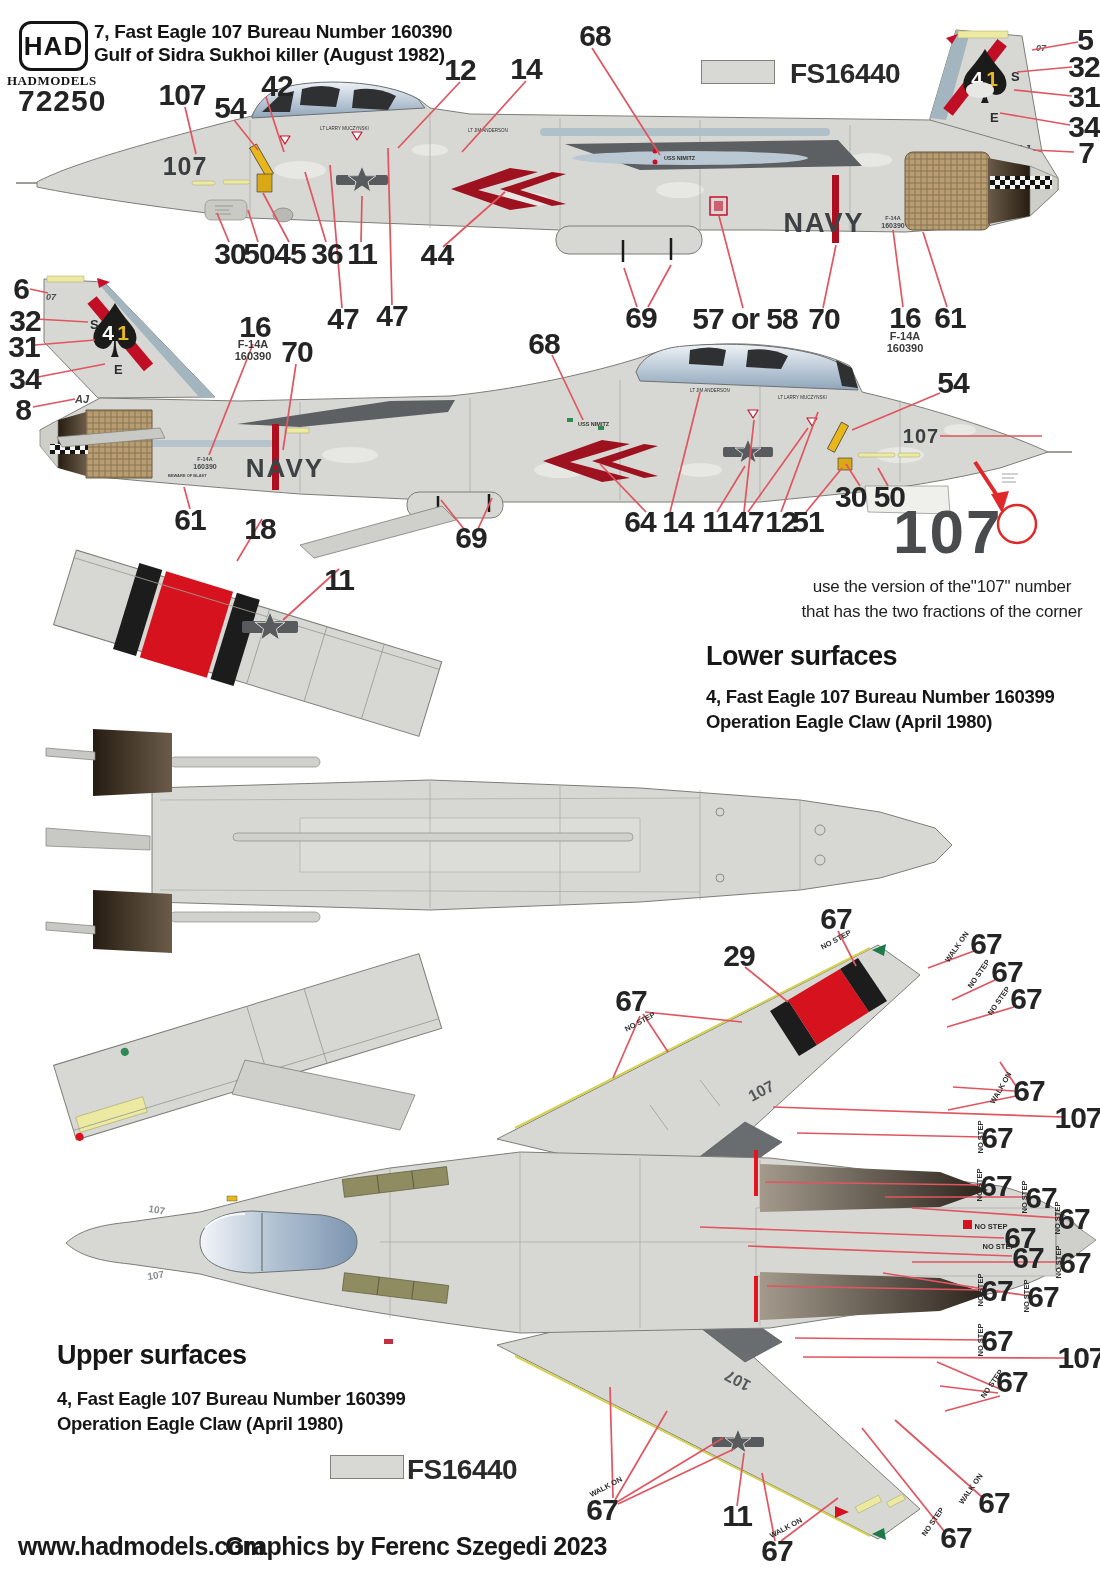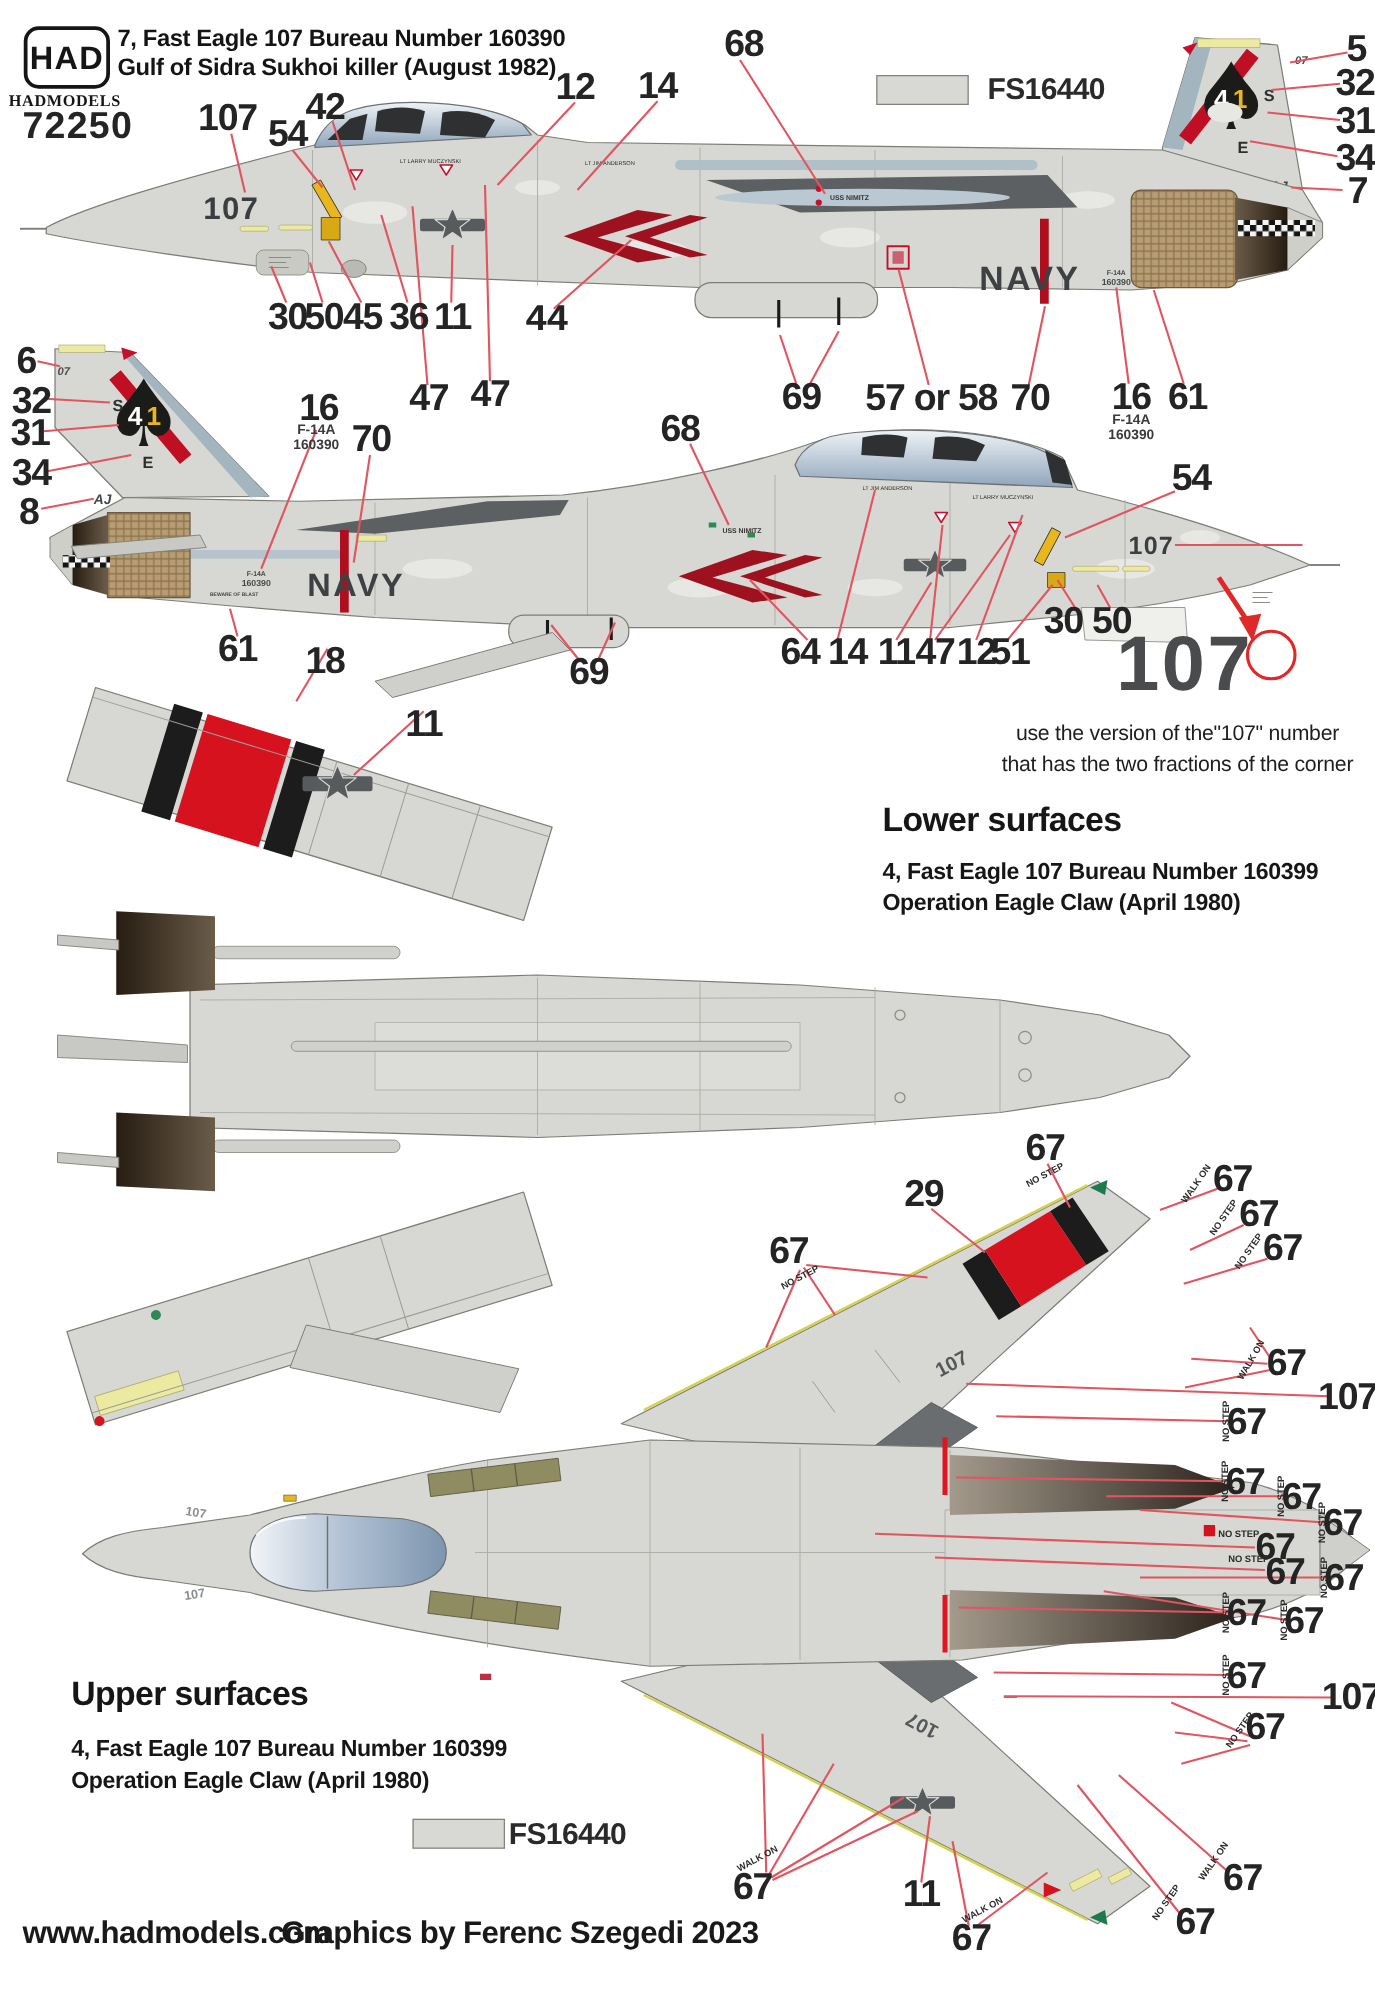--- a/index.html
+++ b/index.html
@@ -11,21 +11,21 @@
   .logo-box{left:19px;top:21px;width:63px;height:44px;border:3.5px solid #151515;border-radius:12px;
             display:flex;align-items:center;justify-content:center;font-weight:800;font-size:26px;
             letter-spacing:1px;color:#151515;}
   .brand{left:7px;top:73px;font-family:"Liberation Serif",serif;font-weight:800;font-size:13px;
          letter-spacing:.5px;color:#151515;}
   .code{left:18px;top:84px;font-weight:700;font-size:30px;letter-spacing:1px;color:#242424;}
   .title1{left:94px;top:21px;font-weight:800;font-size:19px;letter-spacing:-.3px;color:#141414;}
   .title2{left:94px;top:44px;font-weight:800;font-size:19px;letter-spacing:-.3px;color:#141414;}
   
   .swatch{width:72px;height:22px;border:1.2px solid #80837b;}
-  .swlabel{font-weight:700;font-size:24px;letter-spacing:-.5px;color:#2a2a2a;}
+  .swlabel{font-weight:700;font-size:28px;letter-spacing:-.5px;color:#2a2a2a;}
   
   .sect-title{font-weight:800;font-size:27px;letter-spacing:-.5px;color:#161616;}
   .sect-sub{font-weight:800;font-size:18.5px;letter-spacing:-.3px;color:#161616;}
   
   .big107{left:893px;top:496px;font-weight:900;font-size:62px;letter-spacing:2px;color:#4a4b4d;}
   .note{width:320px;text-align:center;font-weight:500;font-size:17px;letter-spacing:-.2px;color:#1e1e1e;}
   
   .footer{font-weight:600;font-size:25px;letter-spacing:-.5px;color:#191919;}
   
   .co{position:absolute;transform:translate(-50%,-50%);font-weight:700;font-size:30px;
@@ -484,21 +484,21 @@
       <div class="co" style="left: 460px; top: 70px;">12</div>
       <div class="co" style="left: 526px; top: 69px;">14</div>
       <div class="co" style="left: 595px; top: 36px;">68</div>
       <div class="co" style="left: 1085px; top: 40px;">5</div>
       <div class="co" style="left: 1084px; top: 67px;">32</div>
       <div class="co" style="left: 1084px; top: 97px;">31</div>
       <div class="co" style="left: 1084px; top: 127px;">34</div>
       <div class="co" style="left: 1086px; top: 153px;">7</div>
       <div class="co" style="left: 182px; top: 95px;">107</div>
       <div class="co" style="left: 230px; top: 108px;">54</div>
-      <div class="co" style="left: 260px; top: 86px;">42</div>
+      <div class="co" style="left: 277px; top: 86px;">42</div>
       <div class="co" style="left: 230px; top: 254px;">30</div>
       <div class="co" style="left: 259px; top: 254px;">50</div>
       <div class="co" style="left: 290px; top: 254px;">45</div>
       <div class="co" style="left: 327px; top: 254px;">36</div>
       <div class="co" style="left: 362px; top: 254px;">11</div>
       <div class="co" style="left: 437px; top: 257px; font-family: Liberation Mono, monospace;">44</div>
       <div class="co" style="left: 343px; top: 319px;">47</div>
       <div class="co" style="left: 392px; top: 316px;">47</div>
       <div class="co" style="left: 641px; top: 318px;">69</div>
       <div class="co" style="left: 745px; top: 319px;">57 or 58</div>

